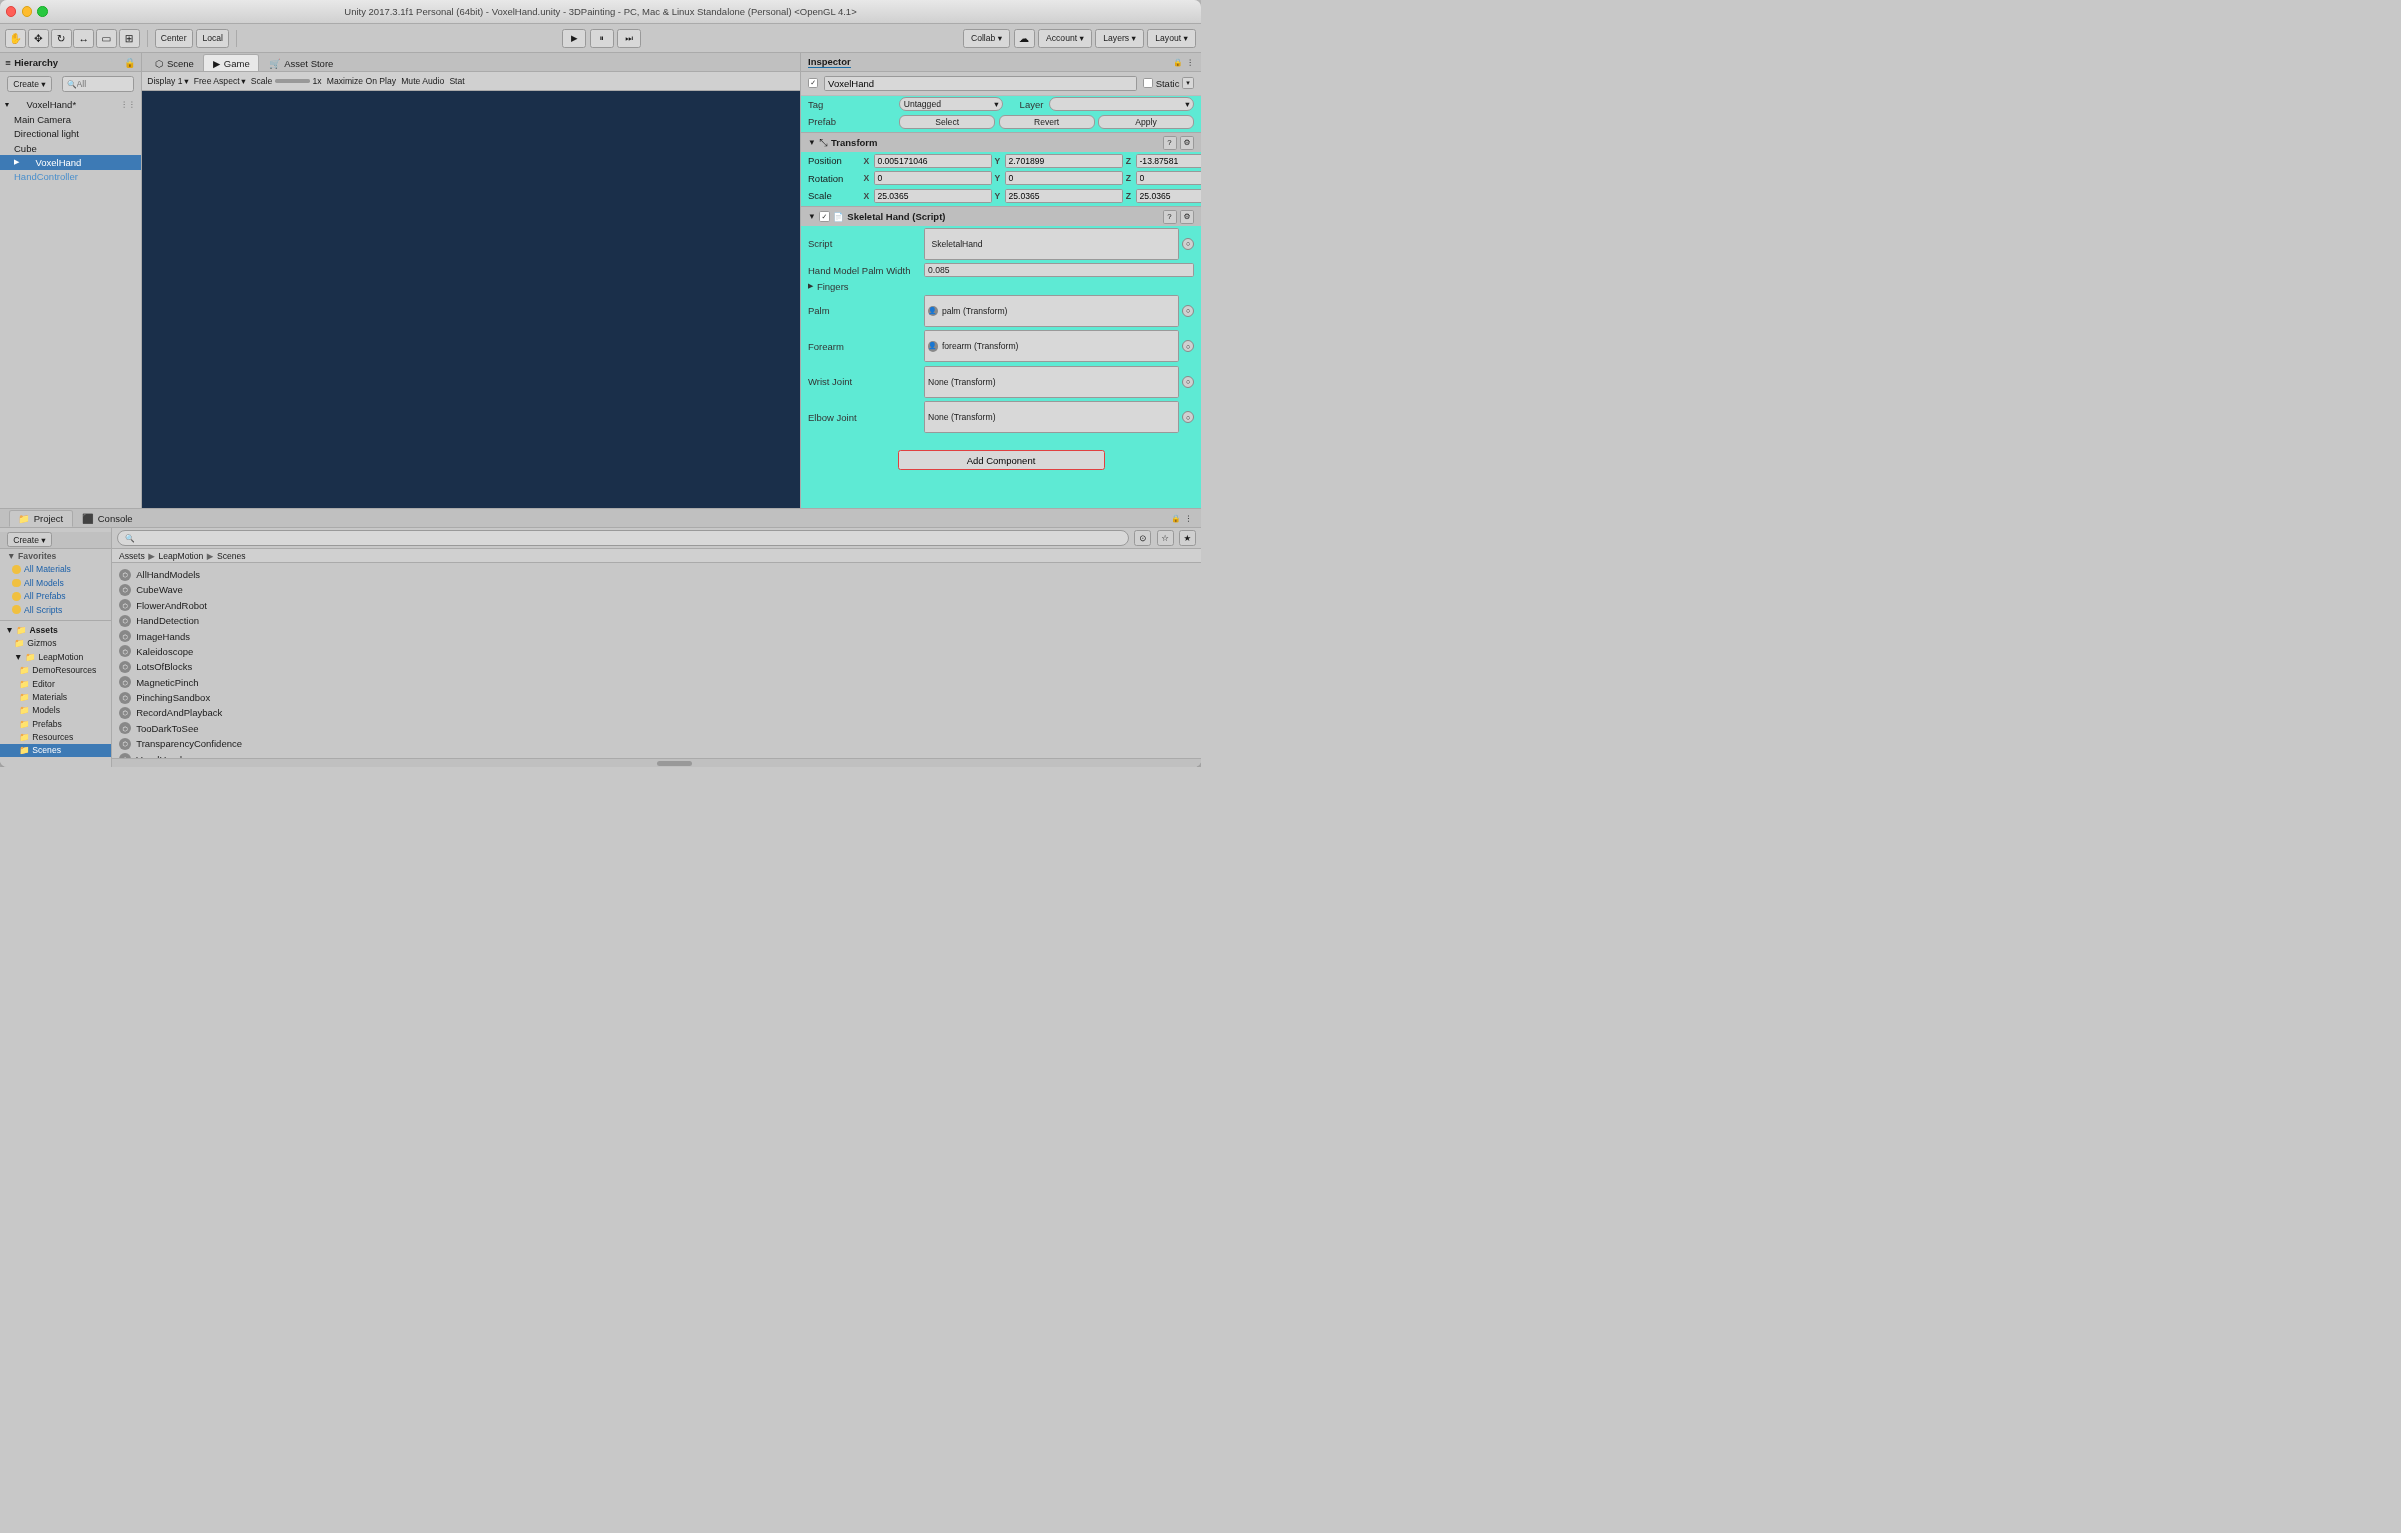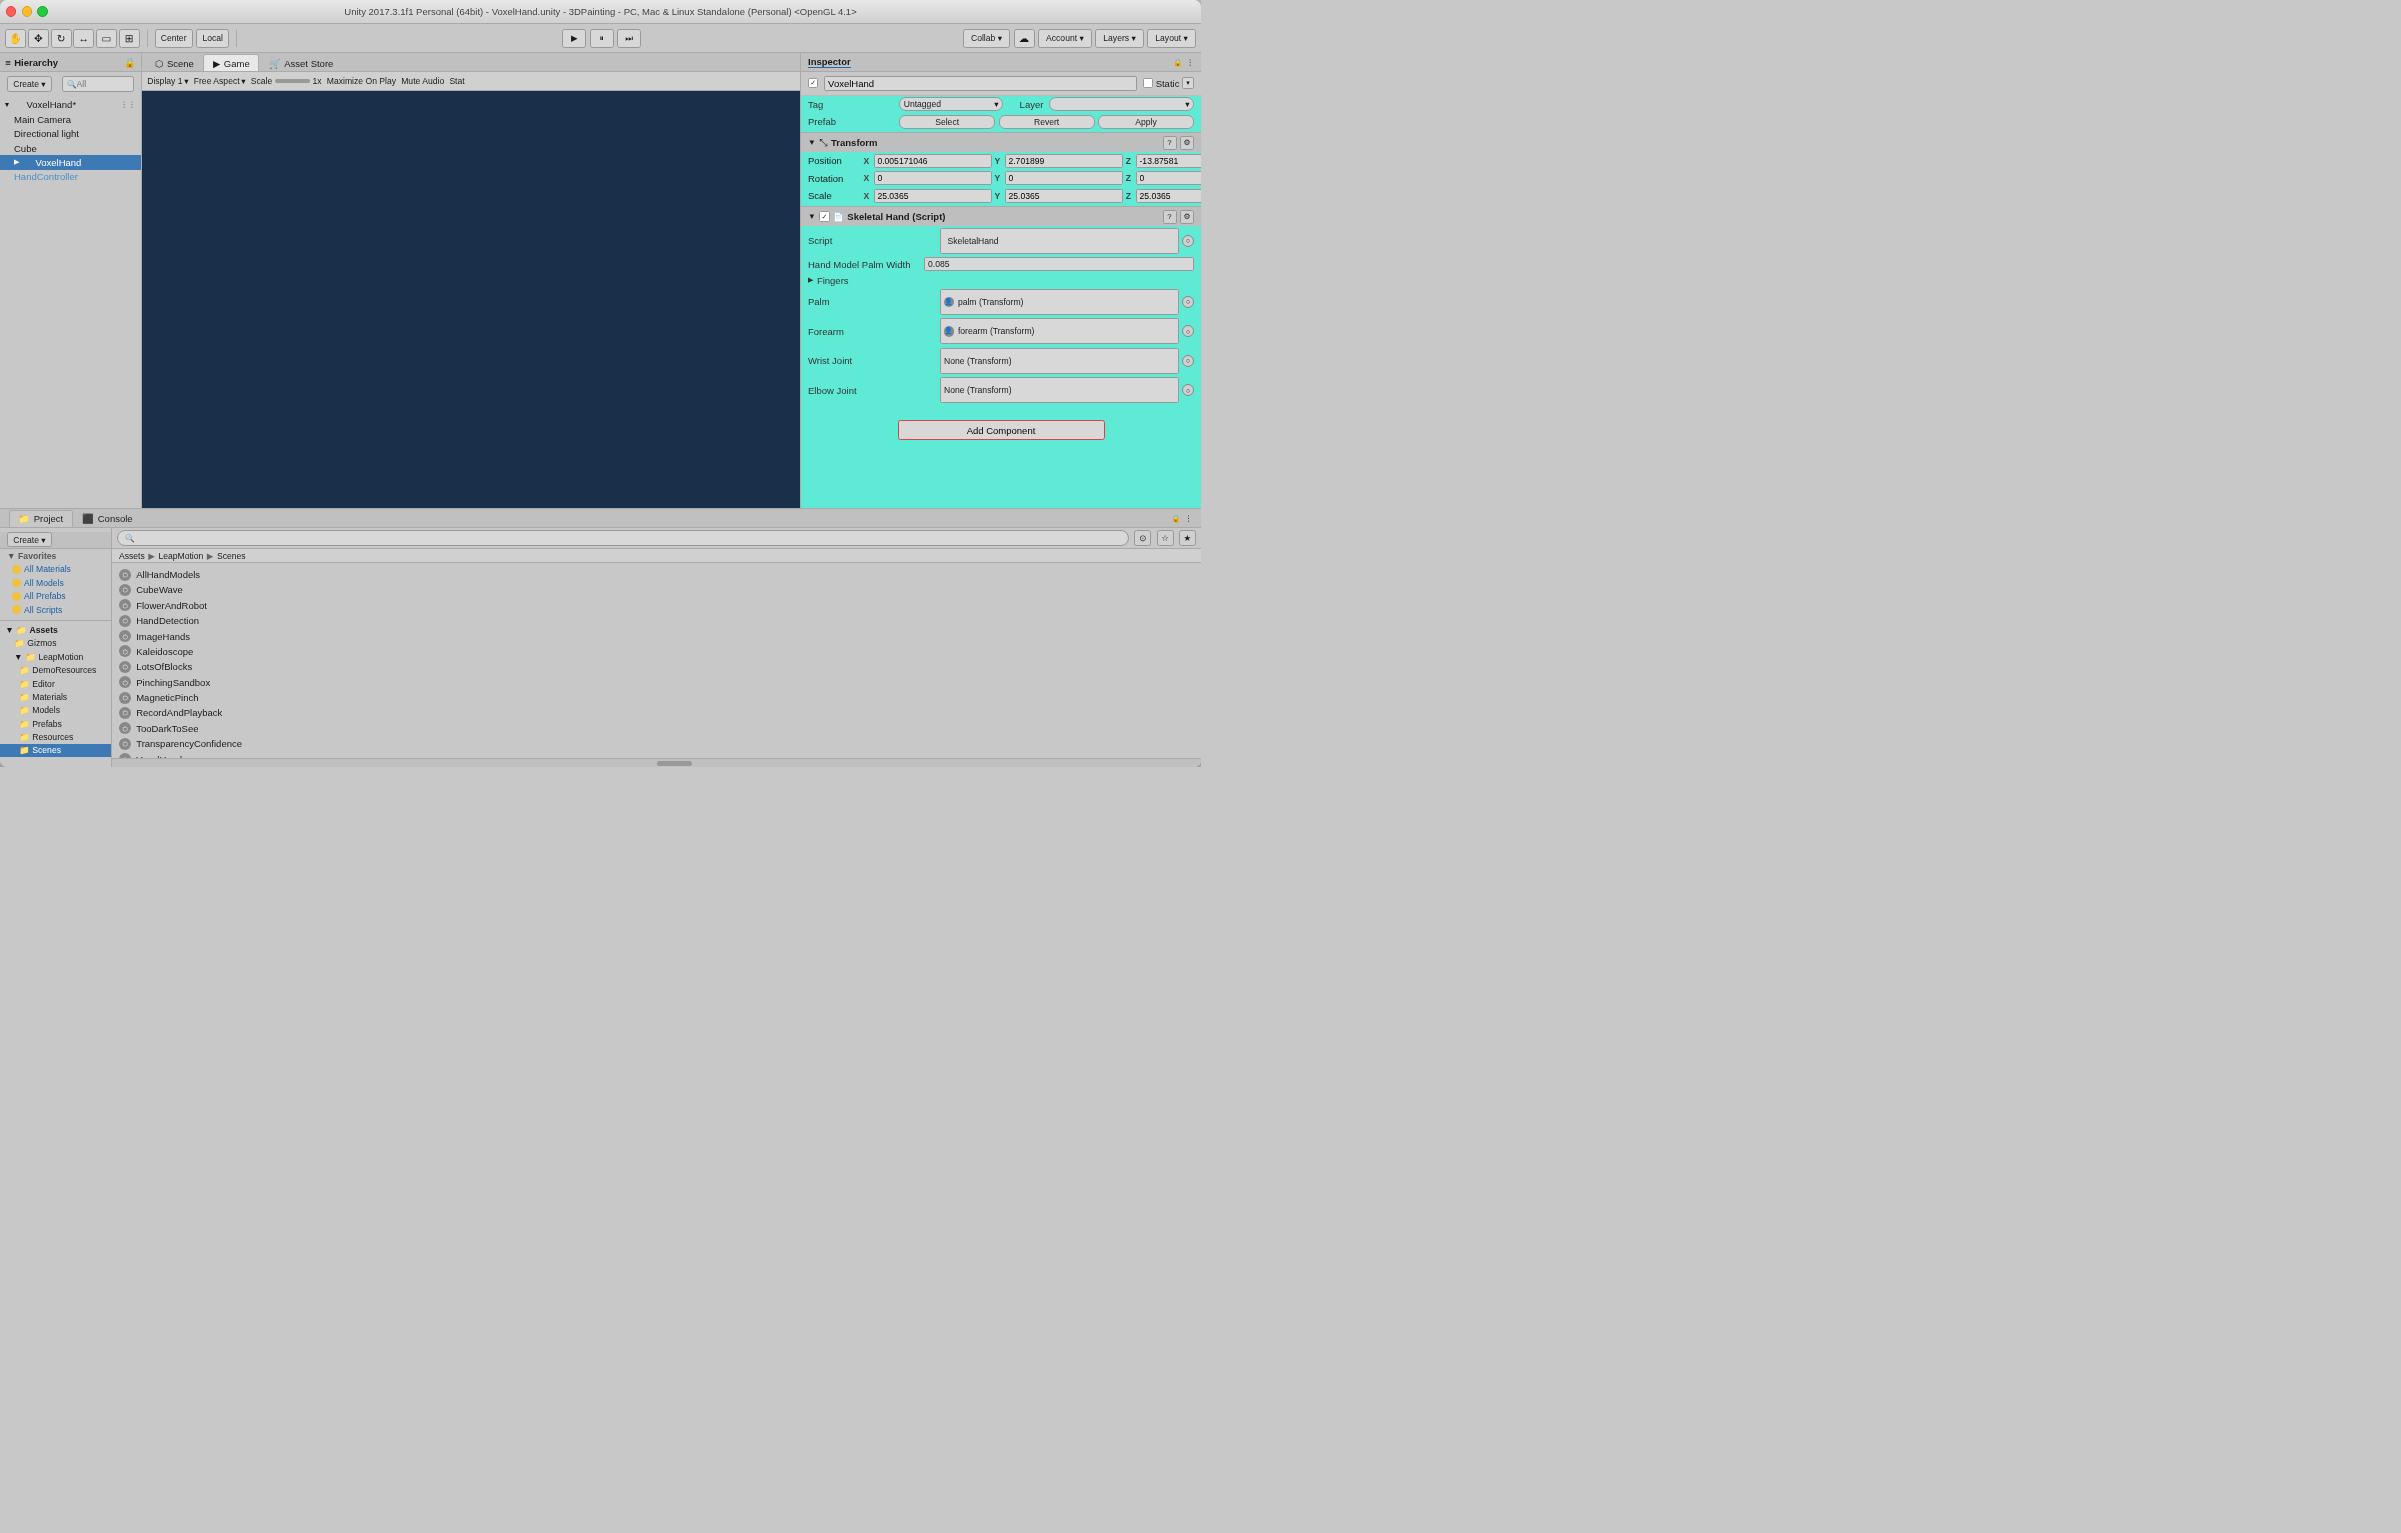--- a/index.html
+++ b/index.html
@@ -500,25 +500,24 @@
       display: flex;
       align-items: center;
     }
     .field-value-ref {
       flex: 1;
       background: #d8d8d8;
       border: 0.9px solid #999;
       border-radius: 1.7px;
       padding: 0.9px 3.5px;
       font-size: 8.6px;
-      height: 26px;
-      display: flex;
-      align-items: center;
-      gap: 3.5px;
-      margin-left: 16px;
+      height: 32px;
+      display: flex;
+      align-items: center;
+      gap: 3.5px;
     }
     .ref-icon {
       width: 10.4px;
       height: 10.4px;
       background: #888;
       border-radius: 50%;
       display: flex;
       align-items: center;
       justify-content: center;
       font-size: 7px;
@@ -1241,25 +1240,25 @@
           <div class="project-file-item">
             <div class="unity-scene-icon">⬡</div>
             <span>Kaleidoscope</span>
           </div>
           <div class="project-file-item">
             <div class="unity-scene-icon">⬡</div>
             <span>LotsOfBlocks</span>
           </div>
           <div class="project-file-item">
             <div class="unity-scene-icon">⬡</div>
-            <span>PinchingSandbox</span>
+            <span>MagneticPinch</span>
           </div>
           <div class="project-file-item">
             <div class="unity-scene-icon">⬡</div>
-            <span>MagneticPinch</span>
+            <span>PinchingSandbox</span>
           </div>
           <div class="project-file-item">
             <div class="unity-scene-icon">⬡</div>
             <span>RecordAndPlayback</span>
           </div>
           <div class="project-file-item">
             <div class="unity-scene-icon">⬡</div>
             <span>TooDarkToSee</span>
           </div>
           <div class="project-file-item">

